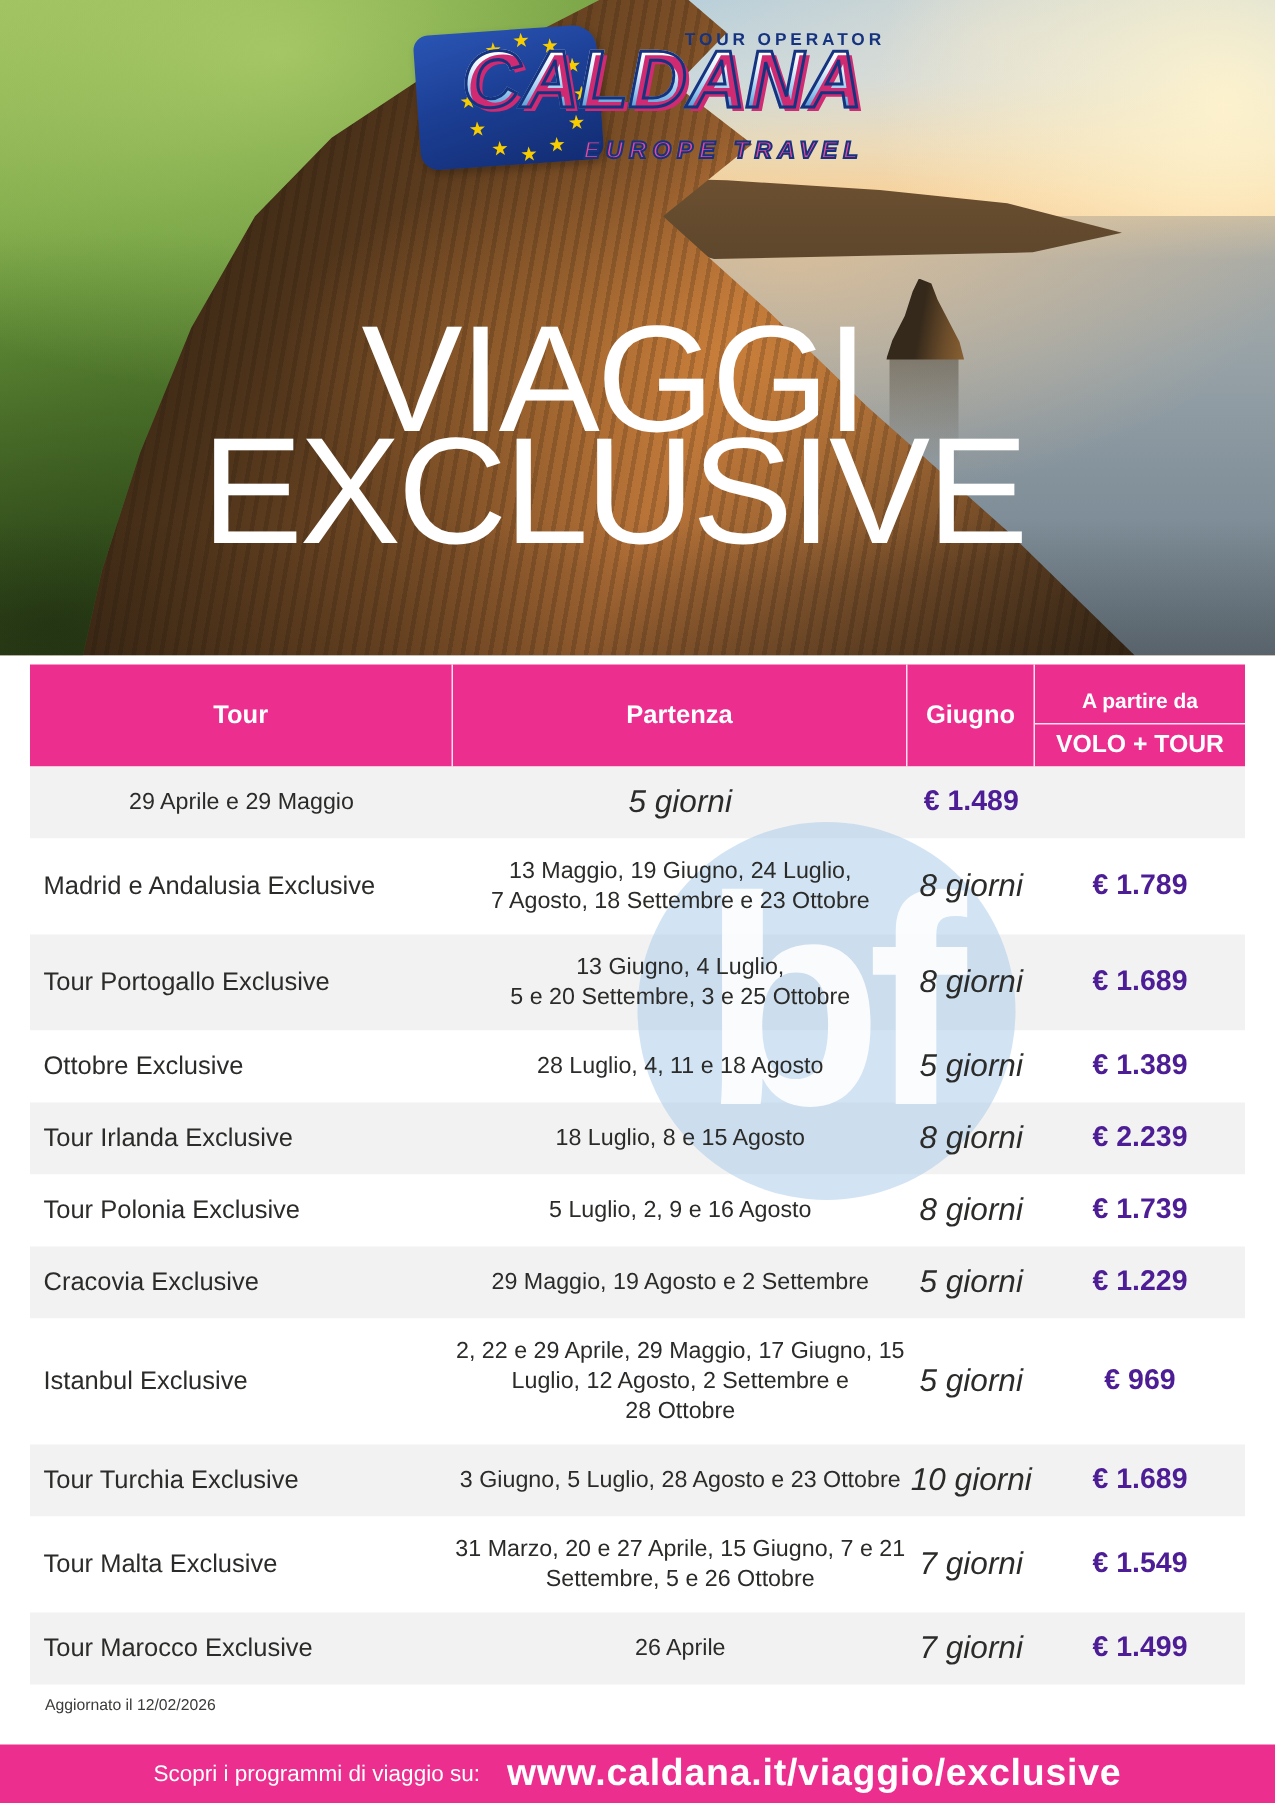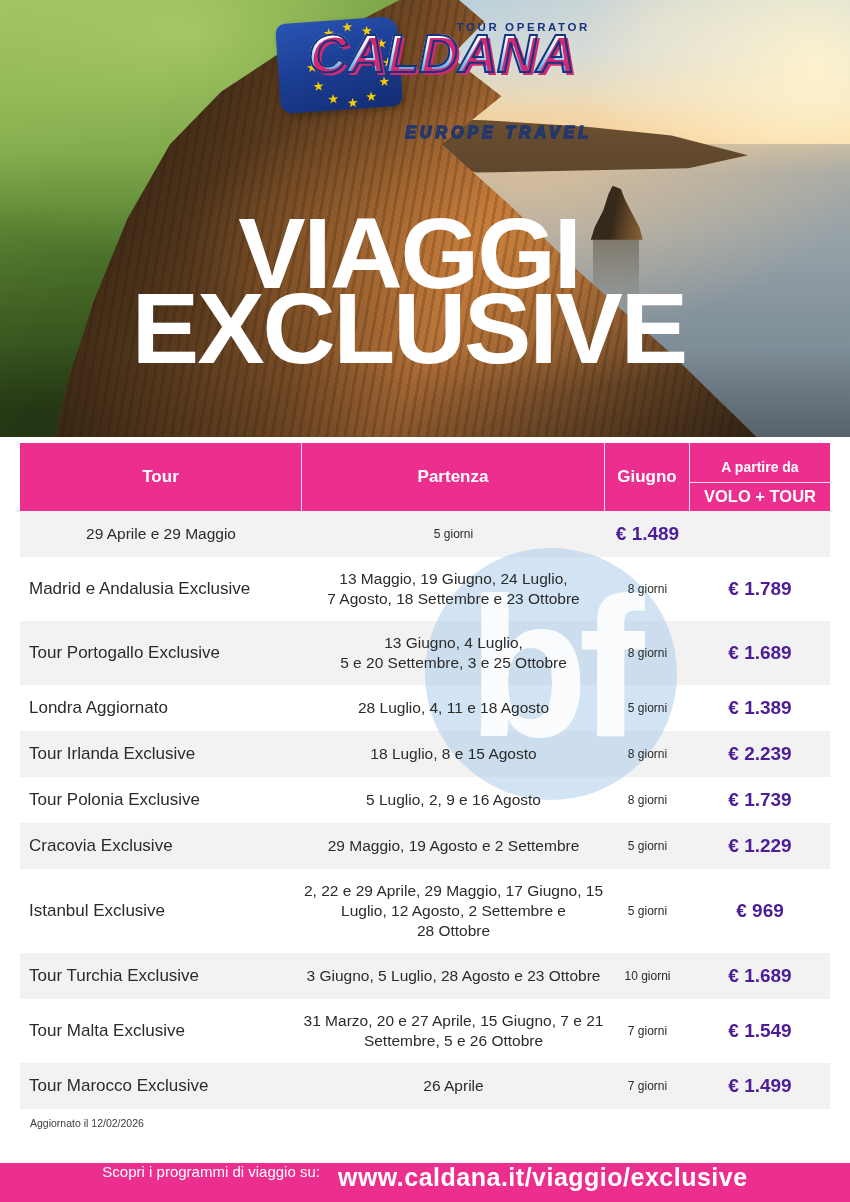--- a/index.html
+++ b/index.html
@@ -73,59 +73,59 @@
   .tour-operator { position:absolute; right:2px; top:15px; font-size:11.5px; font-weight:bold;
     letter-spacing:2.6px; color:#16337f; }
   .caldana { position:absolute; left:42px; top:20px; font-size:54px; font-weight:bold;
     font-style:italic; letter-spacing:0px; line-height:1;
     background:linear-gradient(180deg,#ffffff 18%,#dceefb 40%,#8cc3ec 68%,#2f74c0 100%);
     -webkit-background-clip:text; background-clip:text; color:transparent;
     -webkit-text-stroke:2px #16337f;
     text-shadow:3px 3px 0 #cf2a72;
     text-align:right;
   }
-  .europe-travel { position:absolute; right:0px; top:86px; font-size:16px; font-weight:bold;
-    font-style:italic; letter-spacing:4px; color:#404040;margin-top:32px; -webkit-text-stroke:1.3px #16337f; }
+  .europe-travel { position:absolute; right:16px; top:86px; font-size:16px; font-weight:bold;
+    font-style:italic; letter-spacing:4px; color:#ec4899; -webkit-text-stroke:1.3px #16337f; }
 
   
   .hero-title { position:absolute; left:0; right:60px; top:216px; text-align:center;
-    color:#ffffff; font-weight:bold; font-size:101px; line-height:0.74; letter-spacing:-2px;padding-left:28px; }
+    color:#ffffff; font-weight:normal; font-size:101px; line-height:0.74; letter-spacing:-2px;padding-left:28px; }
 
   
   .table { position:relative; margin:6px 20px 0 20px; width:810px; flex:none; }
   .thead { display:grid; grid-template-columns:282px 303px 85px 140px; height:68px;
     background:var(--pink,#EC2E8F); color:#ffffff; }
   .th { display:flex; align-items:center; justify-content:center;
     font-size:17px; font-weight:bold; border-right:1px solid rgba(255,255,255,0.85); }
   .th-price { display:flex; flex-direction:column; border-right:none; }
   .th-price .sub { flex:1; display:flex; align-items:center; justify-content:center; width:100%; }
   .th-price .sub:first-child { font-size:14px; font-weight:bold;
     border-bottom:1px solid rgba(255,255,255,0.85);margin-top:10px; }
   .th-price .sub:last-child { font-size:16.5px; font-weight:bold; }
 
   .tbody { position:relative; }
   .tr { display:grid; grid-template-columns:282px 303px 85px 140px; align-items:center;
     padding:12px 0; background:#ffffff; color:#2b2b29; }
   .tr.alt { background:#F2F2F2; }
   .tr > div { position:relative; z-index:2; }
   .c-tour { font-size:17px; padding-left:9px; line-height:20px; }
   .c-part { font-size:15.5px; text-align:center; line-height:20px; }
-  .c-dur  { font-size:12px; text-align:center; }
+  .c-dur  { font-size:21px; text-align:center;font-style:italic; }
   .c-prez { font-size:19px; font-weight:bold; text-align:center; color:#4c1d95; }
 
   .watermark { position:absolute; left:405px; top:105px; width:252px; height:252px;
     border-radius:50%; background:rgba(166,200,233,0.5); z-index:1;
     display:flex; align-items:center; justify-content:center; pointer-events:none; }
   .watermark span { font-size:198px; font-weight:bold; color:rgba(255,255,255,0.88);
     letter-spacing:-10px; line-height:1; transform:translateY(-6px); }
 
   
   .updated { margin:8px 0 0 30px; font-size:10.5px; color:#3b3b39; flex:none; }
   .footer-bar { margin-top:auto; height:39px; background:var(--pink,#EC2E8F);
-    display:flex; justify-content:center; gap:18px; color:#ffffff; }
+    display:flex; align-items:center; justify-content:center; gap:18px; color:#ffffff; }
   .footer-bar .prefix { font-size:15px; }
   .footer-bar .url { font-size:25px; font-weight:bold; letter-spacing:0.5px; }
 </style>
 </head>
 <body>
 
 <div class="page">
 
   <div class="hero">
     <div class="sky"></div>
@@ -197,21 +197,21 @@
     <div class="c-tour">Tour Portogallo Exclusive</div>
     <div class="c-part">
             <div>13 Giugno, 4 Luglio,</div>
             <div>5 e 20 Settembre, 3 e 25 Ottobre</div>
           </div>
     <div class="c-dur">8 giorni</div>
     <div class="c-prez">€ 1.689</div>
   </div>
 
   <div class="tr">
-    <div class="c-tour">Londra Aggiornato</div>
+    <div class="c-tour">Ottobre Exclusive</div>
     <div class="c-part">
             <div>28 Luglio, 4, 11 e 18 Agosto</div>
           </div>
     <div class="c-dur">5 giorni</div>
     <div class="c-prez">€ 1.389</div>
   </div>
 
   <div class="tr alt">
     <div class="c-tour">Tour Irlanda Exclusive</div>
     <div class="c-part">

